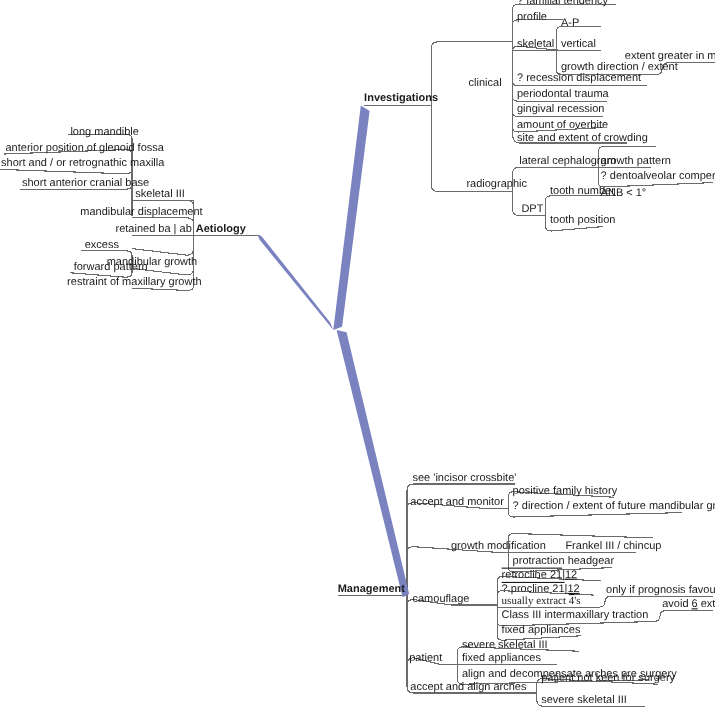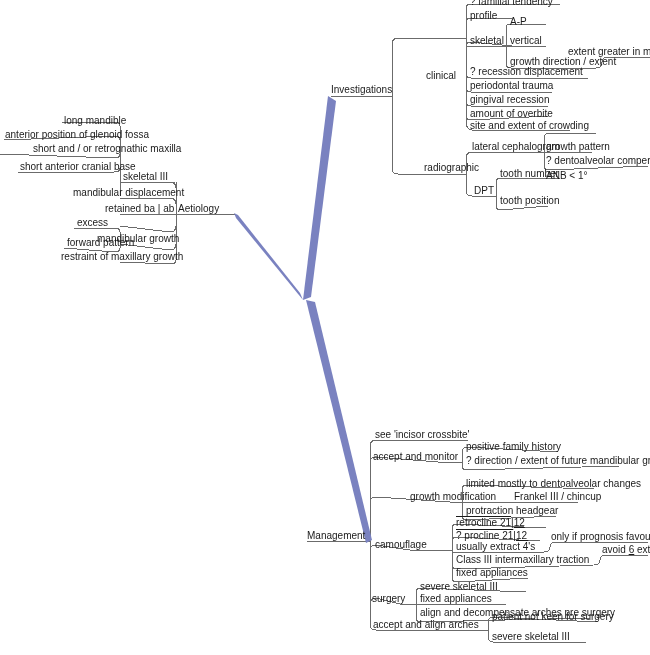--- a/index.html
+++ b/index.html
@@ -2,21 +2,21 @@
 <html><head>
 <meta charset="utf-8">
 <style>
   html,body{margin:0;padding:0;background:#ffffff;}
   body{width:650px;height:655px;position:relative;overflow:hidden;
        font-family:"Liberation Sans","DejaVu Sans",sans-serif;}
   #canvas{position:absolute;left:0;top:0;width:650px;height:655px;}
   svg.wires{position:absolute;left:0;top:0;width:650px;height:655px;pointer-events:none;}
   .node{position:absolute;white-space:nowrap;font-size:10px;color:#1a1a1a;
         line-height:11px;letter-spacing:0px;}
-  .node.bold{font-weight:normal;font-size:10px;}
+  .node.bold{font-weight:bold;font-size:10px;}
   .central{position:absolute;background:#fbf6d0;border:1px solid #8a8a5a;
            border-radius:7px;padding:2px 9px 3px 9px;font-size:13px;color:#111;
            box-shadow:0 0 0 1px #ffffff inset;}
   .ovl{text-decoration:overline;}
   .unl{text-decoration:underline;}
 </style>
 </head>
 <body>
 
 <div id="canvas">
@@ -170,53 +170,52 @@
   <div class="node" style="left:474px;top:185px;">DPT</div>
   <div class="node" style="left:500px;top:168px;">tooth number</div>
   <div class="node" style="left:500px;top:195px;">tooth position</div>
 
   <div class="node bold" style="left:178px;top:203px;">Aetiology</div>
 
   <div class="node" style="left:123px;top:171px;">skeletal III</div>
 
   <div class="node" style="left:64px;top:115px;">long mandible</div>
   <div class="node" style="left:5px;top:129px;">anterior position of glenoid fossa</div>
-  <div class="node" style="left:1px;top:143px;padding-left:32px;">short and / or retrognathic  maxilla</div>
+  <div class="node" style="left:1px;top:143px;">short and / or retrognathic  maxilla</div>
   <div class="node" style="left:20px;top:161px;">short anterior cranial base</div>
 
   <div class="node" style="left:73px;top:187px;">mandibular displacement</div>
   <div class="node" style="left:105px;top:203px;">retained ba | ab</div>
   <div class="node" style="left:97px;top:233px;">mandibular growth</div>
   <div class="node" style="left:77px;top:217px;text-align:center;">excess</div>
   <div class="node" style="left:67px;top:237px;">forward pattern</div>
   <div class="node" style="left:61px;top:251px;">restraint of maxillary growth</div>
 
   <div class="node bold" style="left:307px;top:530px;">Management</div>
 
   <div class="node" style="left:375px;top:429px;">see 'incisor crossbite'</div>
 
   <div class="node" style="left:373px;top:451px;">accept and monitor</div>
   <div class="node" style="left:466px;top:441px;">positive family history</div>
   <div class="node" style="left:466px;top:455px;">? direction / extent of future mandibular growth</div>
 
   <div class="node" style="left:373px;top:491px;margin-left:37px;">growth modification</div>
-  <div class="node" style="left:466px;top:478px;">limited mostly to dentoalveolar changes</div>
   <div class="node" style="left:466px;top:491px;margin-left:48px;">Frankel III / chincup</div>
   <div class="node" style="left:466px;top:505px;">protraction headgear</div>
 
   <div class="node" style="left:375px;top:539px;">camouflage</div>
   <div class="node" style="left:456px;top:517px;"><span class="ovl">retrocline 21</span><span>|</span><span class="unl">12</span></div>
   <div class="node" style="left:456px;top:530px;"><span class="ovl">? procline 21</span><span>|</span><span class="unl">12</span></div>
-  <div class="node" style="left:456px;top:541px;">usually extract <span class="ovl">4</span>'s</div>
+  <div class="node" style="left:456px;top:541px;font-family:Liberation Serif, serif;">usually extract <span class="ovl">4</span>'s</div>
   <div class="node" style="left:456px;top:554px;">Class III intermaxillary traction</div>
   <div class="node" style="left:456px;top:567px;">fixed appliances</div>
   <div class="node" style="left:551px;top:531px;">only if prognosis favourable</div>
   <div class="node" style="left:602px;top:544px;">avoid <span class="unl">6</span> extrusion</div>
 
-  <div class="node" style="left:372px;top:593px;">surgery</div>
+  <div class="node" style="left:372px;top:593px;">patient</div>
   <div class="node" style="left:420px;top:581px;">severe skeletal III</div>
   <div class="node" style="left:420px;top:593px;">fixed appliances</div>
   <div class="node" style="left:420px;top:607px;">align and decompensate arches pre surgery</div>
 
   <div class="node" style="left:373px;top:619px;">accept and align arches</div>
   <div class="node" style="left:492px;top:611px;">patient not keen for surgery</div>
   <div class="node" style="left:492px;top:631px;">severe skeletal III</div>
 
 </div>
 

